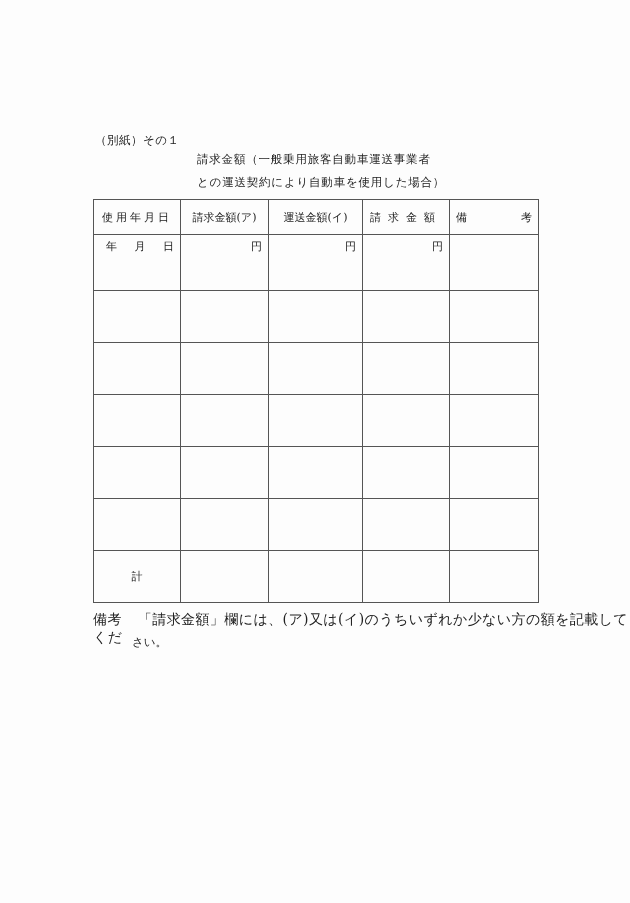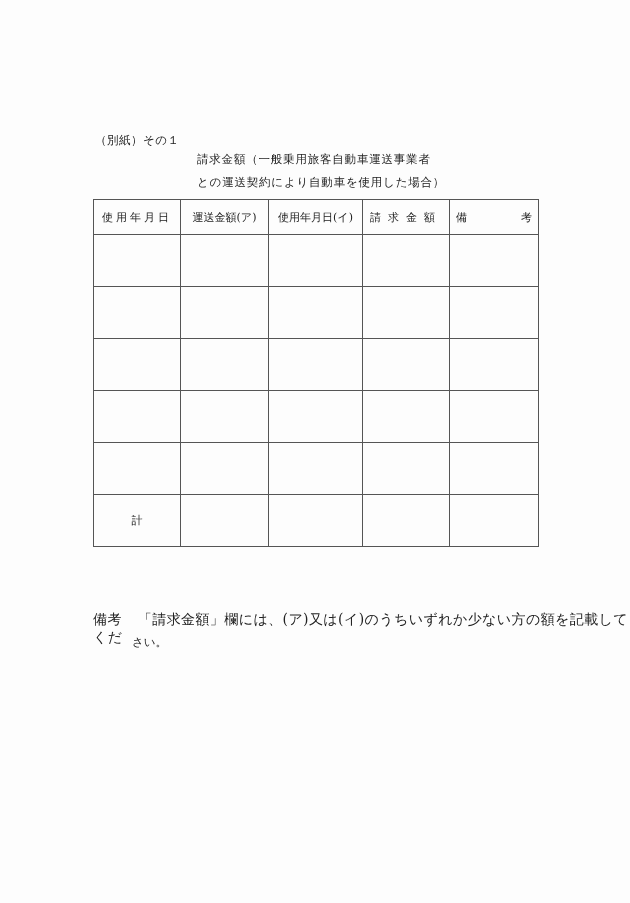--- a/index.html
+++ b/index.html
@@ -42,27 +42,34 @@
   <colgroup>
     <col style="width:87px">
       <col style="width:88px">
       <col style="width:94px">
       <col style="width:87px">
       <col style="width:89px">
   </colgroup>
   <tbody>
       <tr>
     <th class="h-spaced">使用年月日</th>
-    <th>運送金額(ア)</th>
-    <th>使用年月日(イ)</th>
+    <th>請求金額(ア)</th>
+    <th>運送金額(イ)</th>
     <th class="h-req">請求金額</th>
     <th class="h-note">
       <span>備</span>
       <span class="r">考</span>
     </th>
+  </tr>
+  <tr class="data">
+    <td class="unit-date">年 月 日</td>
+    <td class="unit-yen">円</td>
+    <td class="unit-yen">円</td>
+    <td class="unit-yen">円</td>
+    <td></td>
   </tr>
   <tr class="data">
         <td></td>
         <td></td>
         <td></td>
         <td></td>
         <td></td>
       </tr>
   <tr class="data">
         <td></td>

